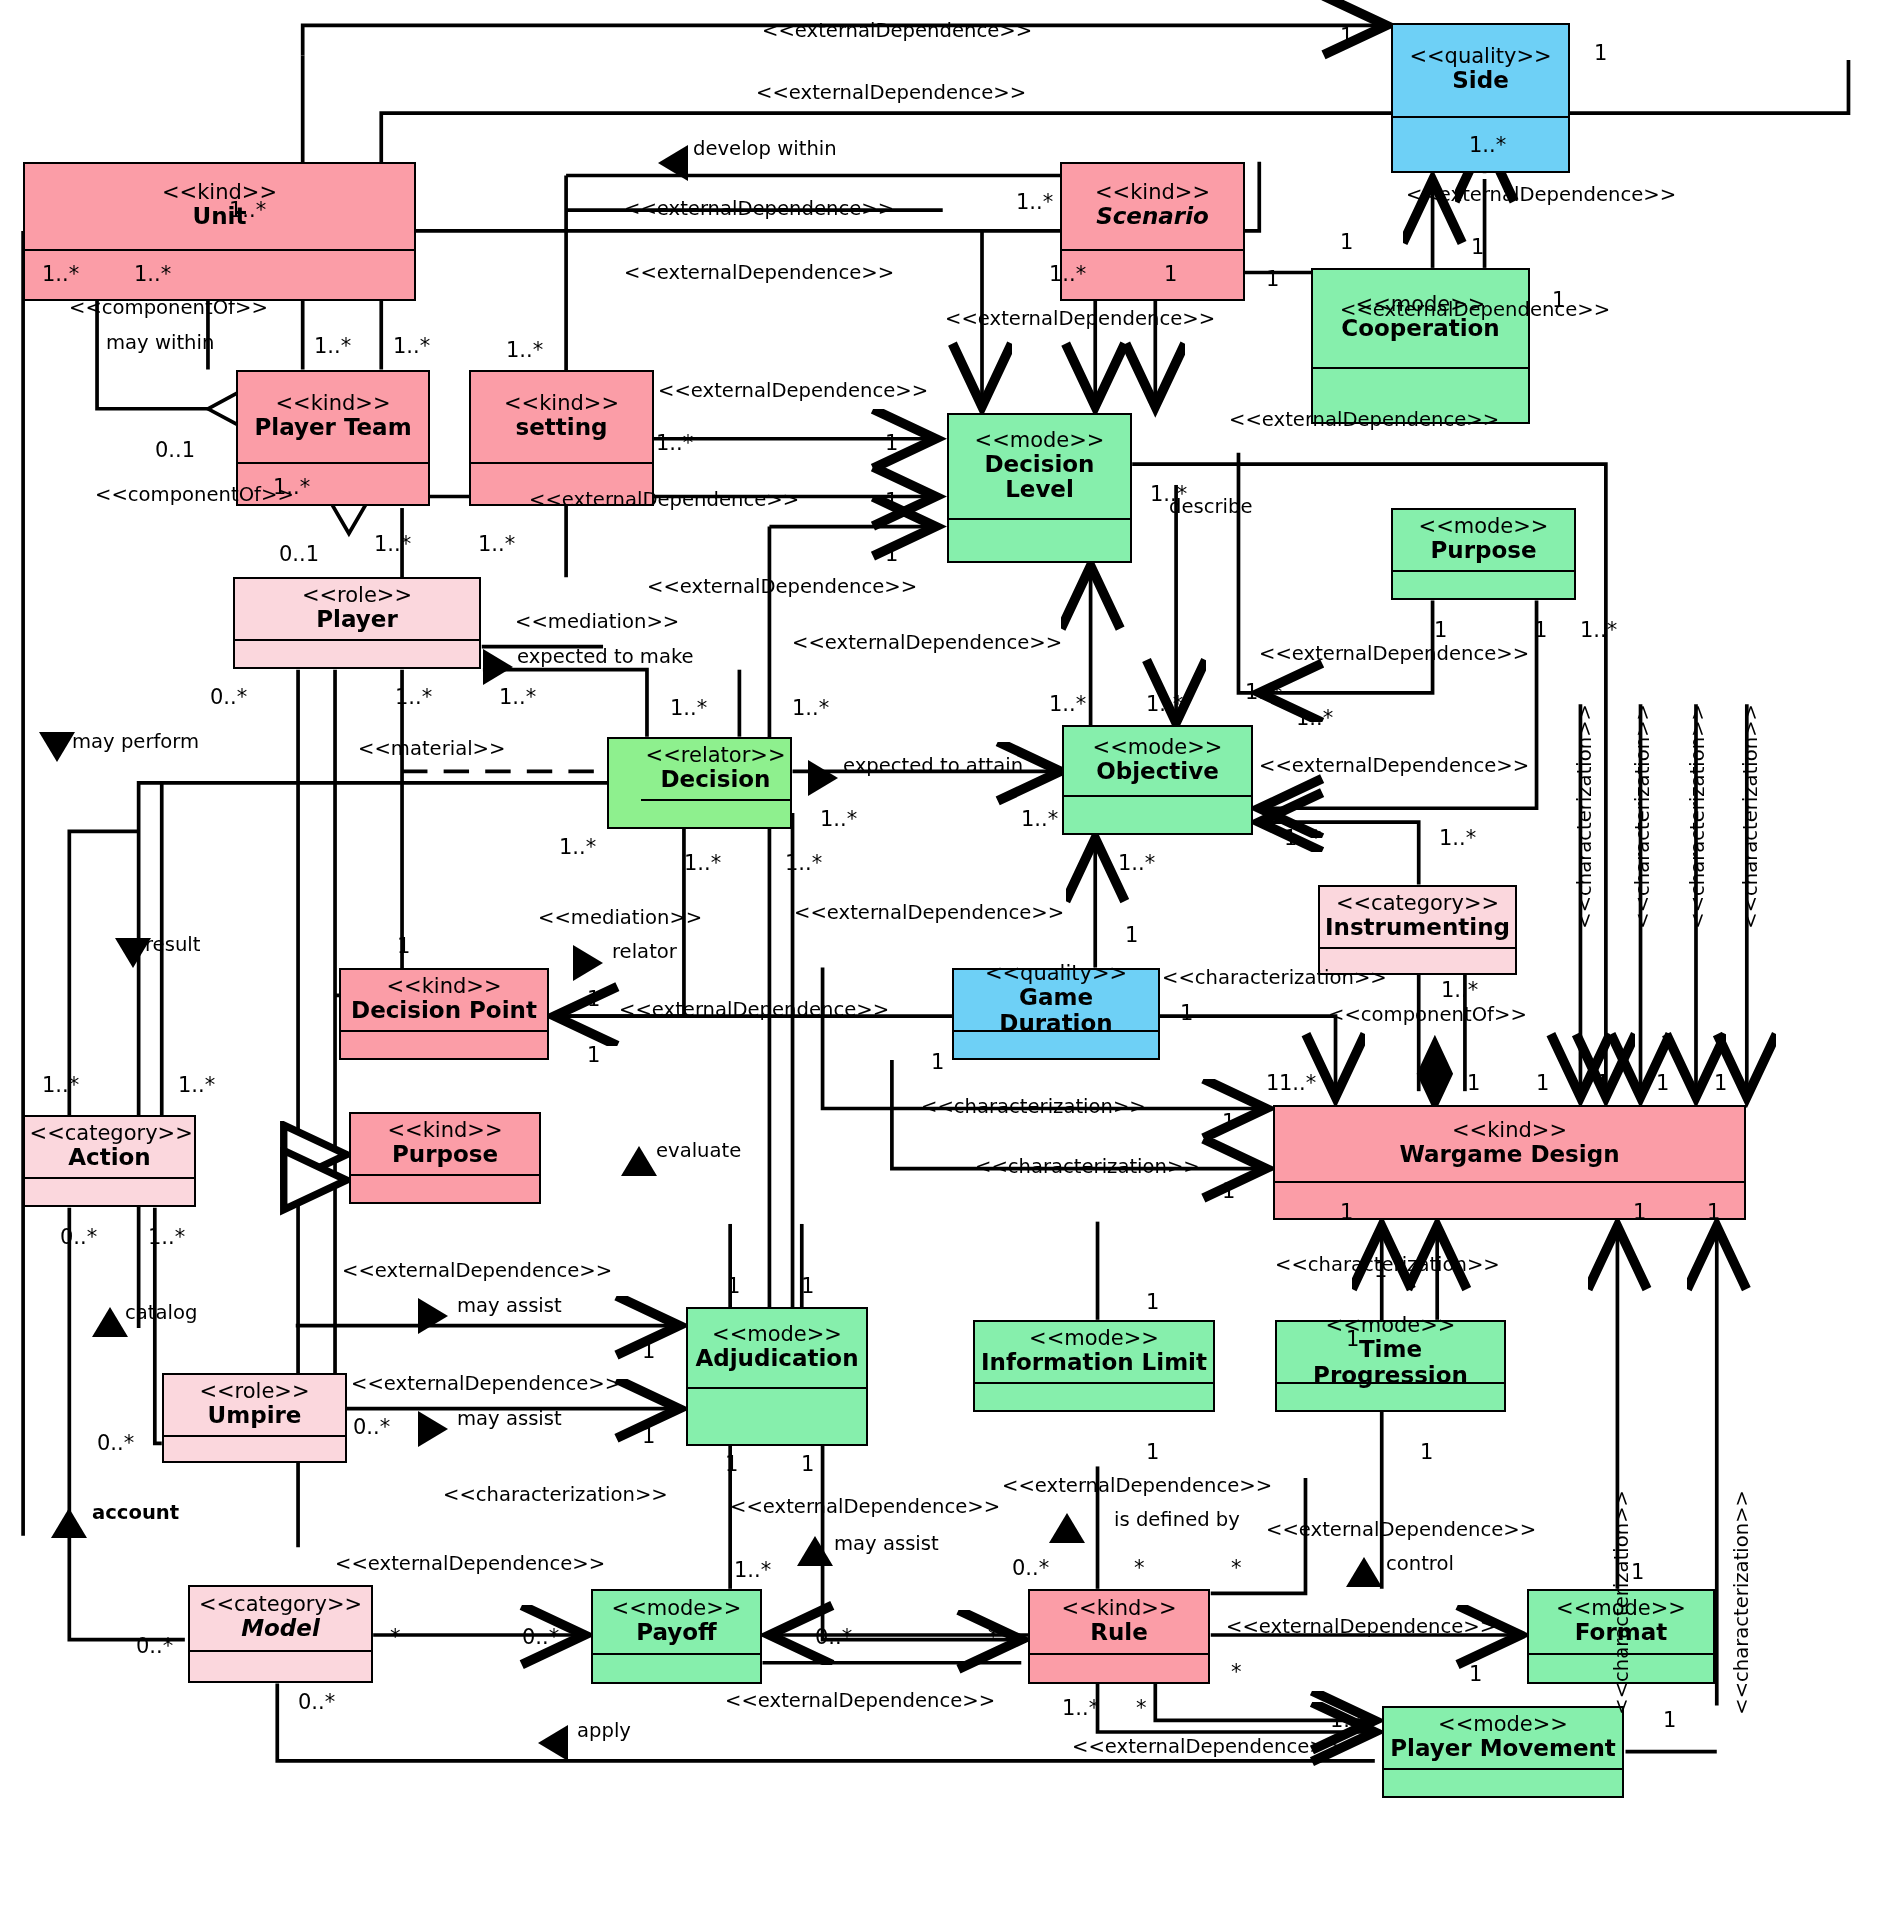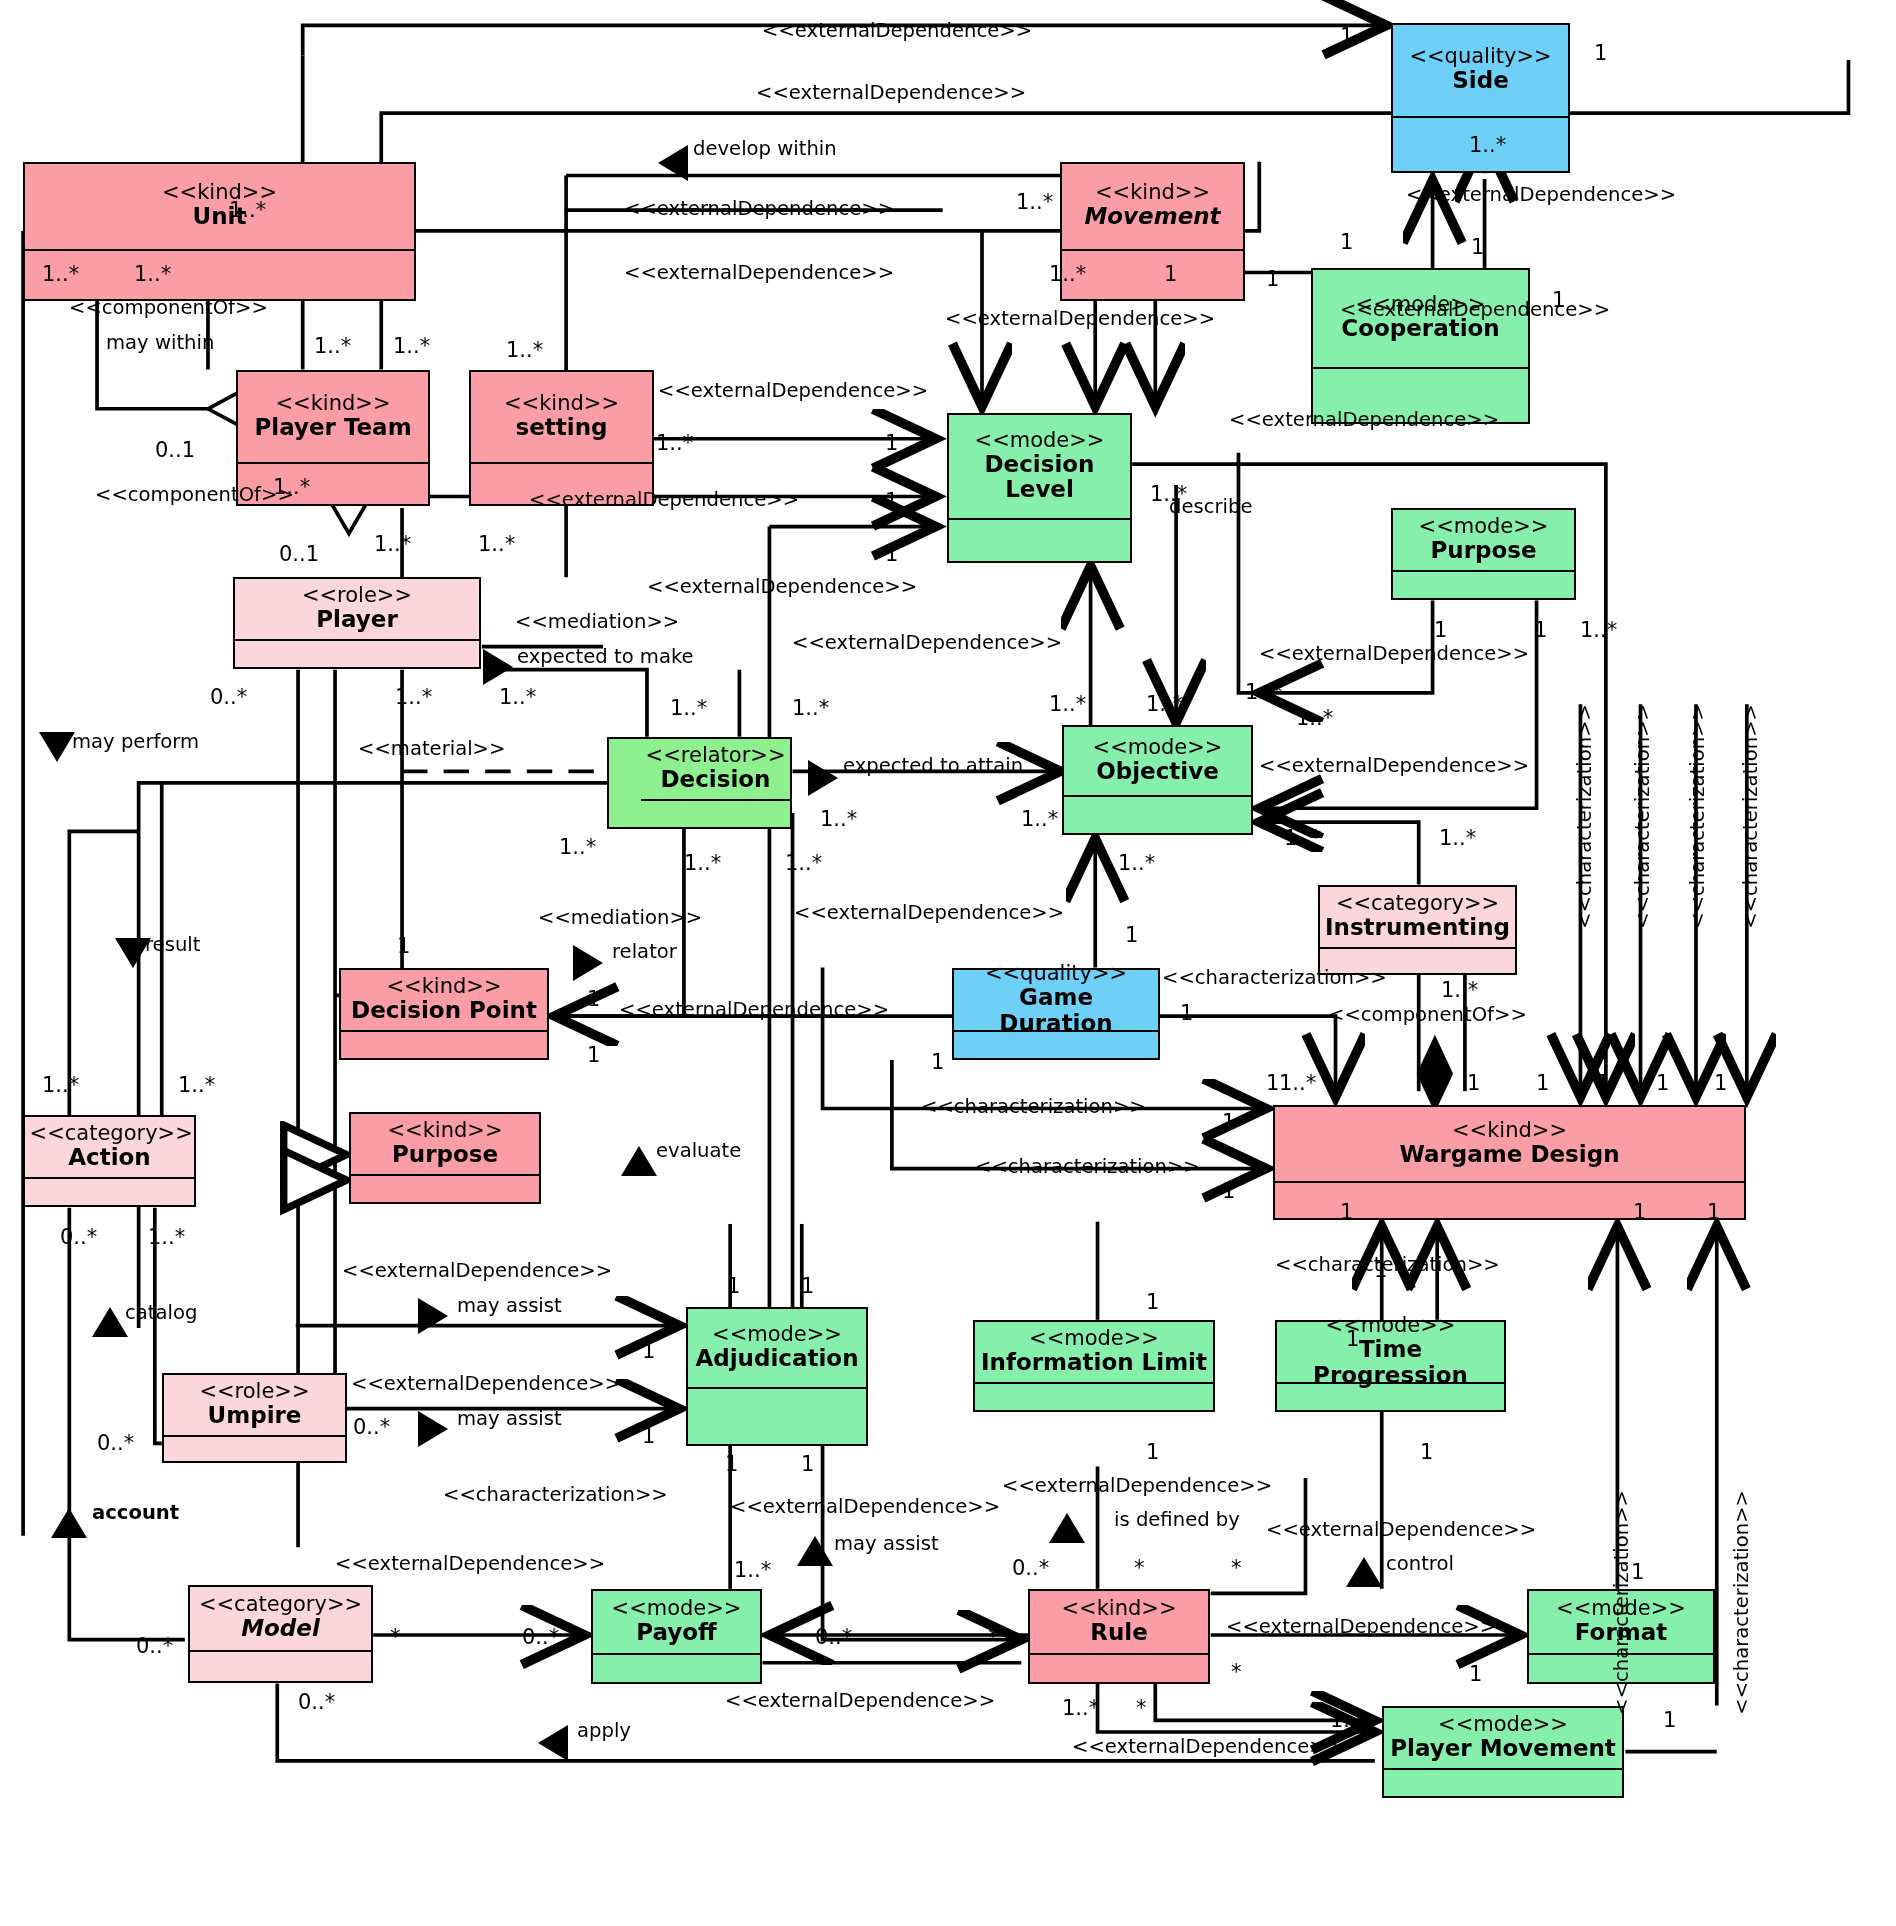--- a/index.html
+++ b/index.html
@@ -154,21 +154,21 @@
       <div class="node k-kind" style="left: 23px; top: 162px; width: 393px; height: 139px;">
         <div class="hdr" style="height: 76px; display: flex; flex-direction: column; justify-content: center;">
           <div class="stereo">&lt;&lt;kind&gt;&gt;</div>
           <div class="nm">Unit</div>
         </div>
         <div class="attrs" style="height: 58px;"></div>
       </div>
       <div class="node k-kind" style="left: 1060px; top: 162px; width: 185px; height: 139px;">
         <div class="hdr" style="height: 76px; display: flex; flex-direction: column; justify-content: center;">
           <div class="stereo">&lt;&lt;kind&gt;&gt;</div>
-          <div class="nm ital">Movement</div>
+          <div class="nm ital">Scenario</div>
         </div>
         <div class="attrs" style="height: 58px;"></div>
       </div>
       <div class="node k-quality" style="left: 1391px; top: 23px; width: 179px; height: 150px;">
         <div class="hdr" style="height: 82px; display: flex; flex-direction: column; justify-content: center;">
           <div class="stereo">&lt;&lt;quality&gt;&gt;</div>
           <div class="nm">Side</div>
         </div>
         <div class="attrs" style="height: 64px;"></div>
       </div>

